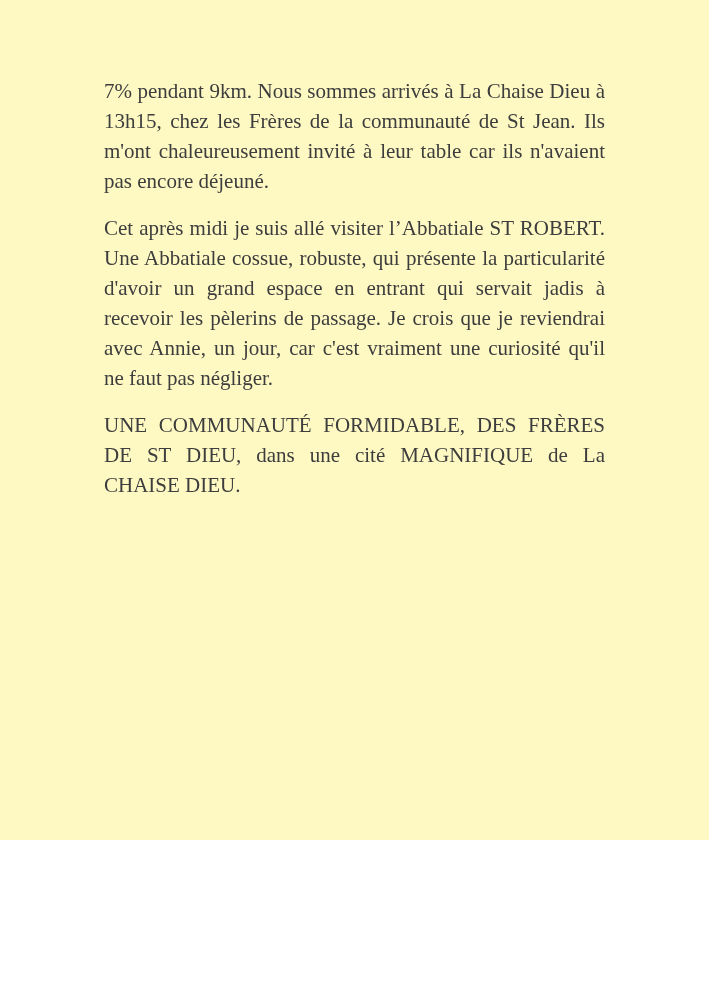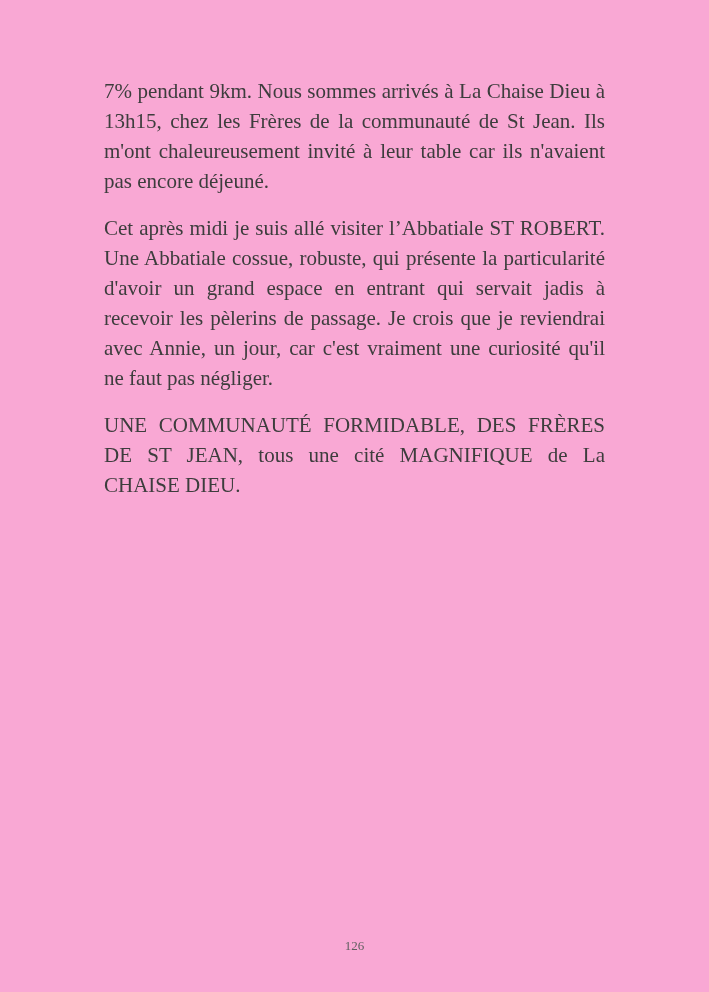--- a/index.html
+++ b/index.html
@@ -3,22 +3,22 @@
 <meta charset="utf-8">
 <style>
   html, body {
     margin: 0;
     padding: 0;
     background: #ffffff;
   }
   .page {
     position: relative;
     width: 709px;
-    height: 992px;
-    background: #f9a8d4;
+    height: 840px;
+    background: #fef9c3;
     overflow: hidden;
     font-family: "Liberation Serif", "DejaVu Serif", serif;
   }
   .text-block {
     position: absolute;
     left: 104px;
     top: 76px;
     width: 501px;
     color: #3d3d3d;
     font-size: 21px;
@@ -43,16 +43,16 @@
     color: #5f5f5f;
   }
 </style>
 </head>
 <body>
 
 <div class="page">
   <div class="text-block">
     <p>7% pendant 9km. Nous sommes arrivés à La Chaise Dieu à 13h15, chez les Frères de la communauté de St Jean. Ils m'ont chaleureusement invité à leur table car ils n'avaient pas encore déjeuné.</p>
     <p>Cet après midi je suis allé visiter l’Abbatiale ST ROBERT. Une Abbatiale cossue, robuste, qui présente la particularité d'avoir un grand espace en entrant qui servait jadis à recevoir les pèlerins de passage. Je crois que je reviendrai avec Annie, un jour, car c'est vraiment une curiosité qu'il ne faut pas négliger.</p>
-    <p>UNE COMMUNAUTÉ FORMIDABLE, DES FRÈRES DE ST JEAN, tous une cité MAGNIFIQUE de La CHAISE DIEU.</p>
+    <p>UNE COMMUNAUTÉ FORMIDABLE, DES FRÈRES DE ST DIEU, dans une cité MAGNIFIQUE de La CHAISE DIEU.</p>
   </div>
   <div class="page-number">126</div>
 </div>
 
 </body></html>

